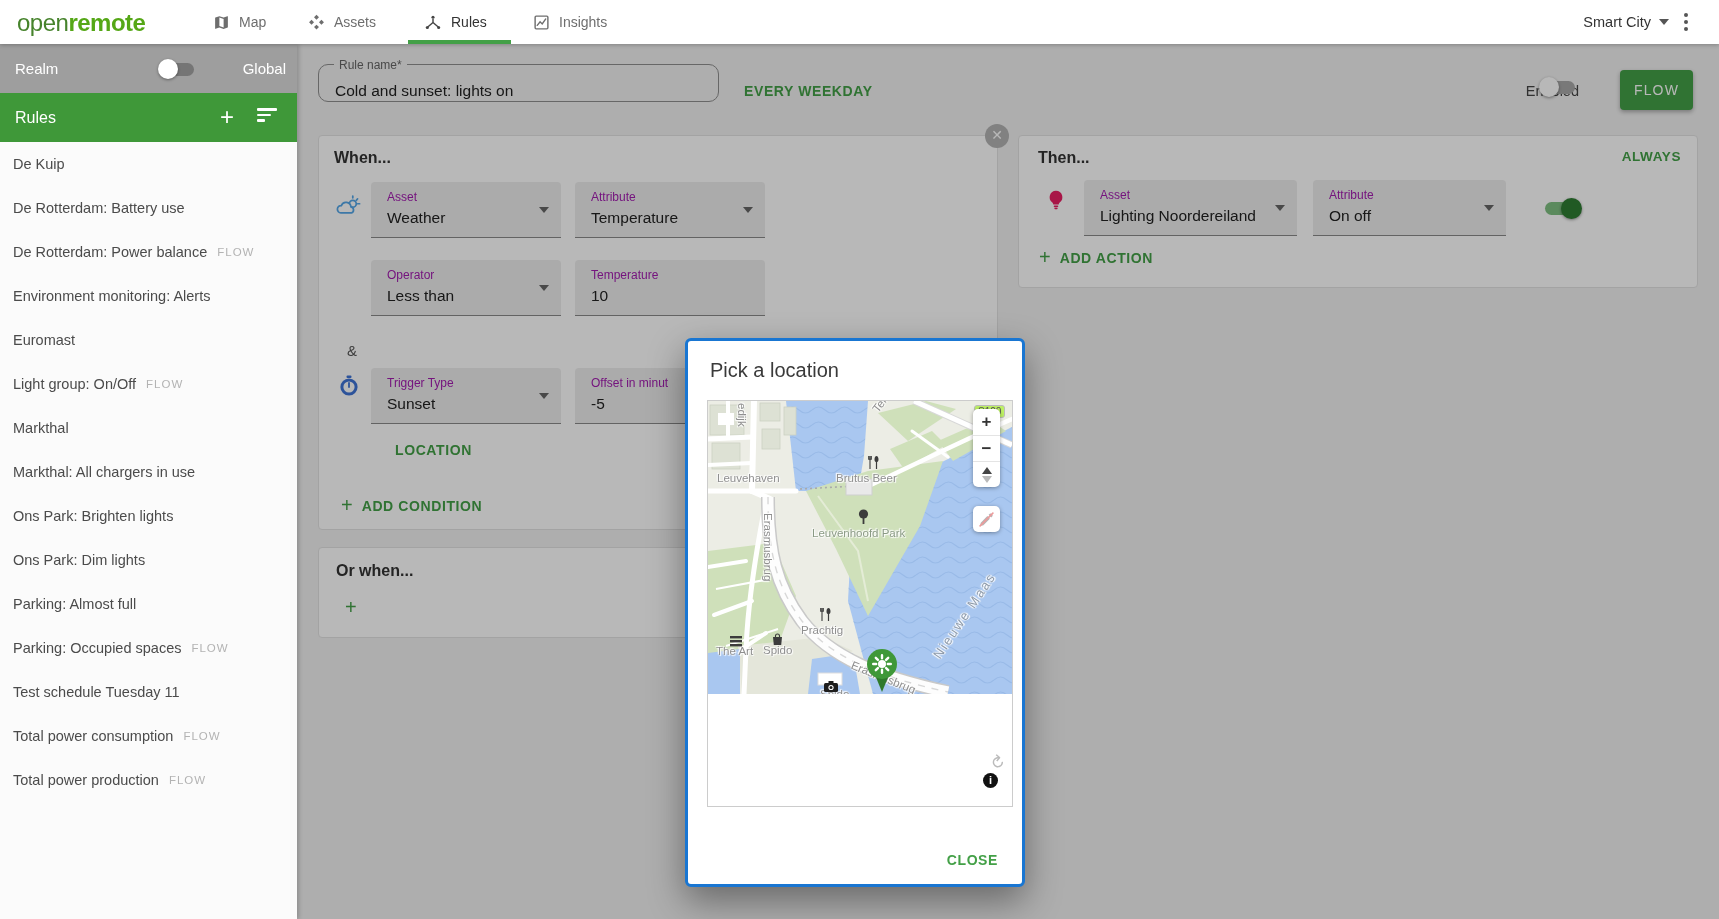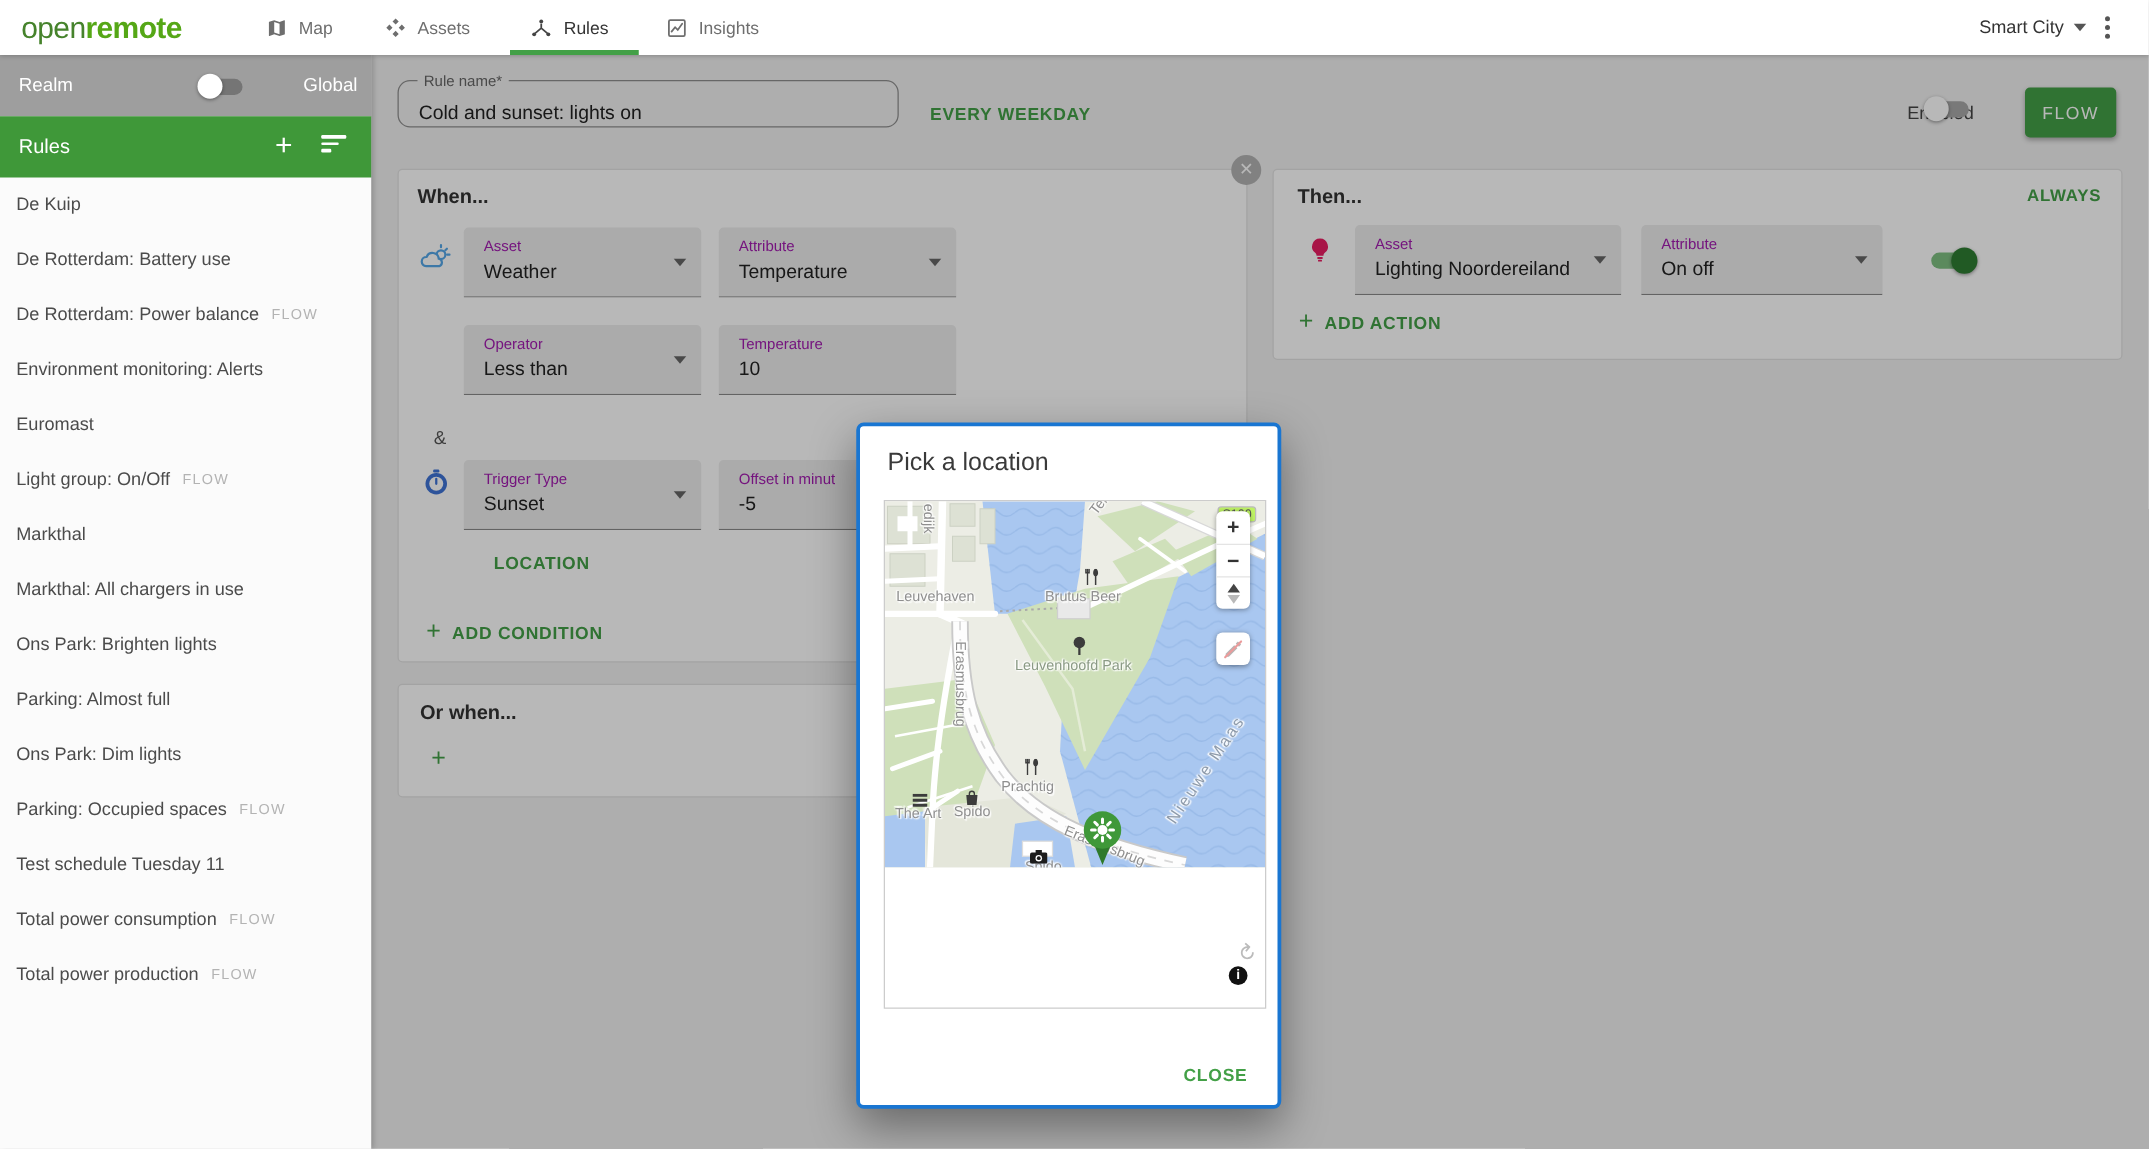--- a/index.html
+++ b/index.html
@@ -212,24 +212,24 @@
       <div class="rule-item">
         <span>Markthal</span>
       </div>
       <div class="rule-item">
         <span>Markthal: All chargers in use</span>
       </div>
       <div class="rule-item">
         <span>Ons Park: Brighten lights</span>
       </div>
       <div class="rule-item">
+        <span>Ons Park: Dim lights</span>
+      </div>
+      <div class="rule-item">
         <span>Parking: Almost full</span>
-      </div>
-      <div class="rule-item">
-        <span>Ons Park: Dim lights</span>
       </div>
       <div class="rule-item">
         <span>Parking: Occupied spaces</span>
         <span class="flow">FLOW</span>
       </div>
       <div class="rule-item">
         <span>Test schedule Tuesday 11</span>
       </div>
       <div class="rule-item">
         <span>Total power consumption</span>

